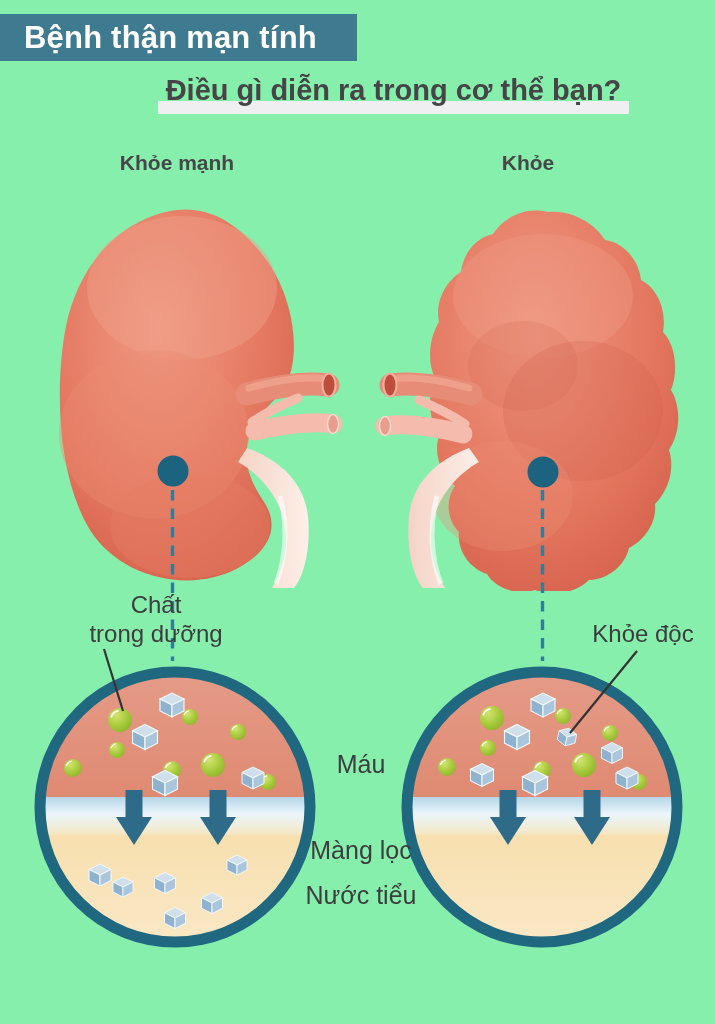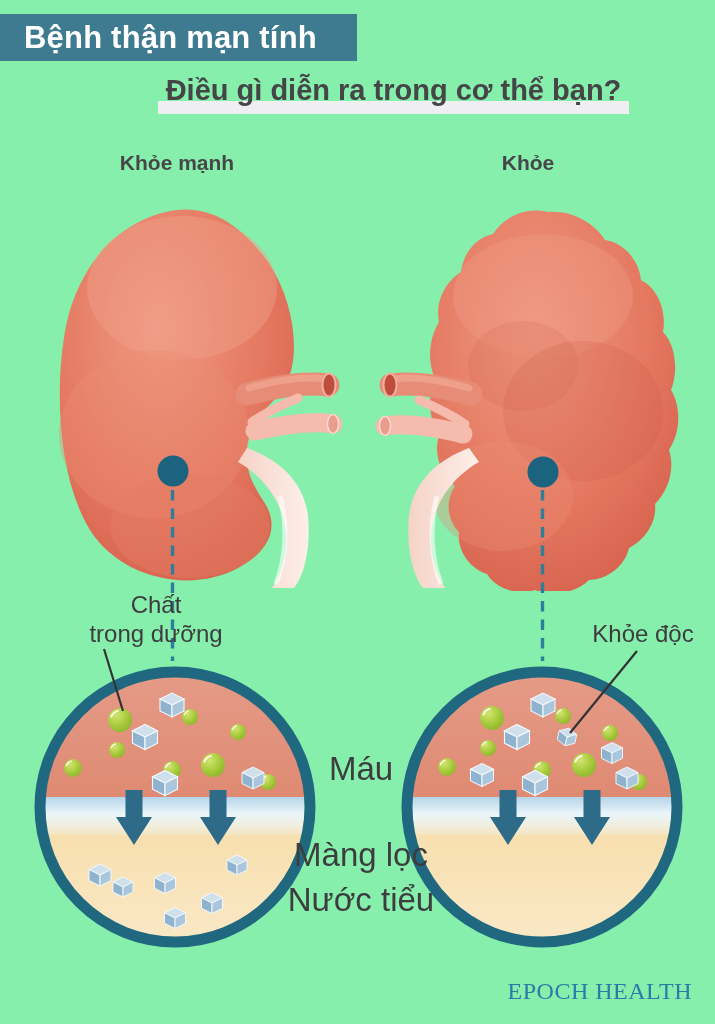--- a/index.html
+++ b/index.html
@@ -17,21 +17,21 @@
   
   #subtitle-row{left:0;top:74px;width:715px;text-align:center;padding-left:36px;}
   #subtitle-row .t{
     display:inline-block;font-size:29px;font-weight:bold;color:#454547;
     background:linear-gradient(to bottom, transparent 68%, #efeef0 68%);
     padding:0 8px 7px 8px;white-space:nowrap;
   }
   
   .col-label{font-size:21px;font-weight:bold;color:#474749;transform:translateX(-50%);white-space:nowrap;}
   
-  .mid-label{font-size:33px;color:#3d3d3f;transform:translateX(-50%);white-space:nowrap;}
+  .mid-label{font-size:25px;color:#3d3d3f;transform:translateX(-50%);white-space:nowrap;}
   .callout{font-size:24px;color:#3d3d3f;text-align:center;line-height:29px;transform:translateX(-50%);white-space:nowrap;}
   
   #footer{
     top:978px;right:23px;font-family:"Liberation Serif", serif;
     font-size:24px;color:#2b7ba8;letter-spacing:.5px;white-space:nowrap;
   }
   svg{display:block;}
 </style>
 </head>
 <body>
@@ -237,15 +237,14 @@
   <div class="abs callout" style="left:112px;top:590px;margin-left:44px;">
     <div>Chất</div>
     <div>trong dưỡng</div>
   </div>
   <div class="abs callout" style="left:643px;top:619px;">Khỏe độc</div>
 
   <div class="abs mid-label" style="left:361px;top:750px;">Máu</div>
   <div class="abs mid-label" style="left:361px;top:836px;">Màng lọc</div>
   <div class="abs mid-label" style="left:361px;top:881px;">Nước tiểu</div>
 
-  <div class="abs" id="footer">EPOCH HEALTH</div>
 
 </div>
 
 </body></html>

